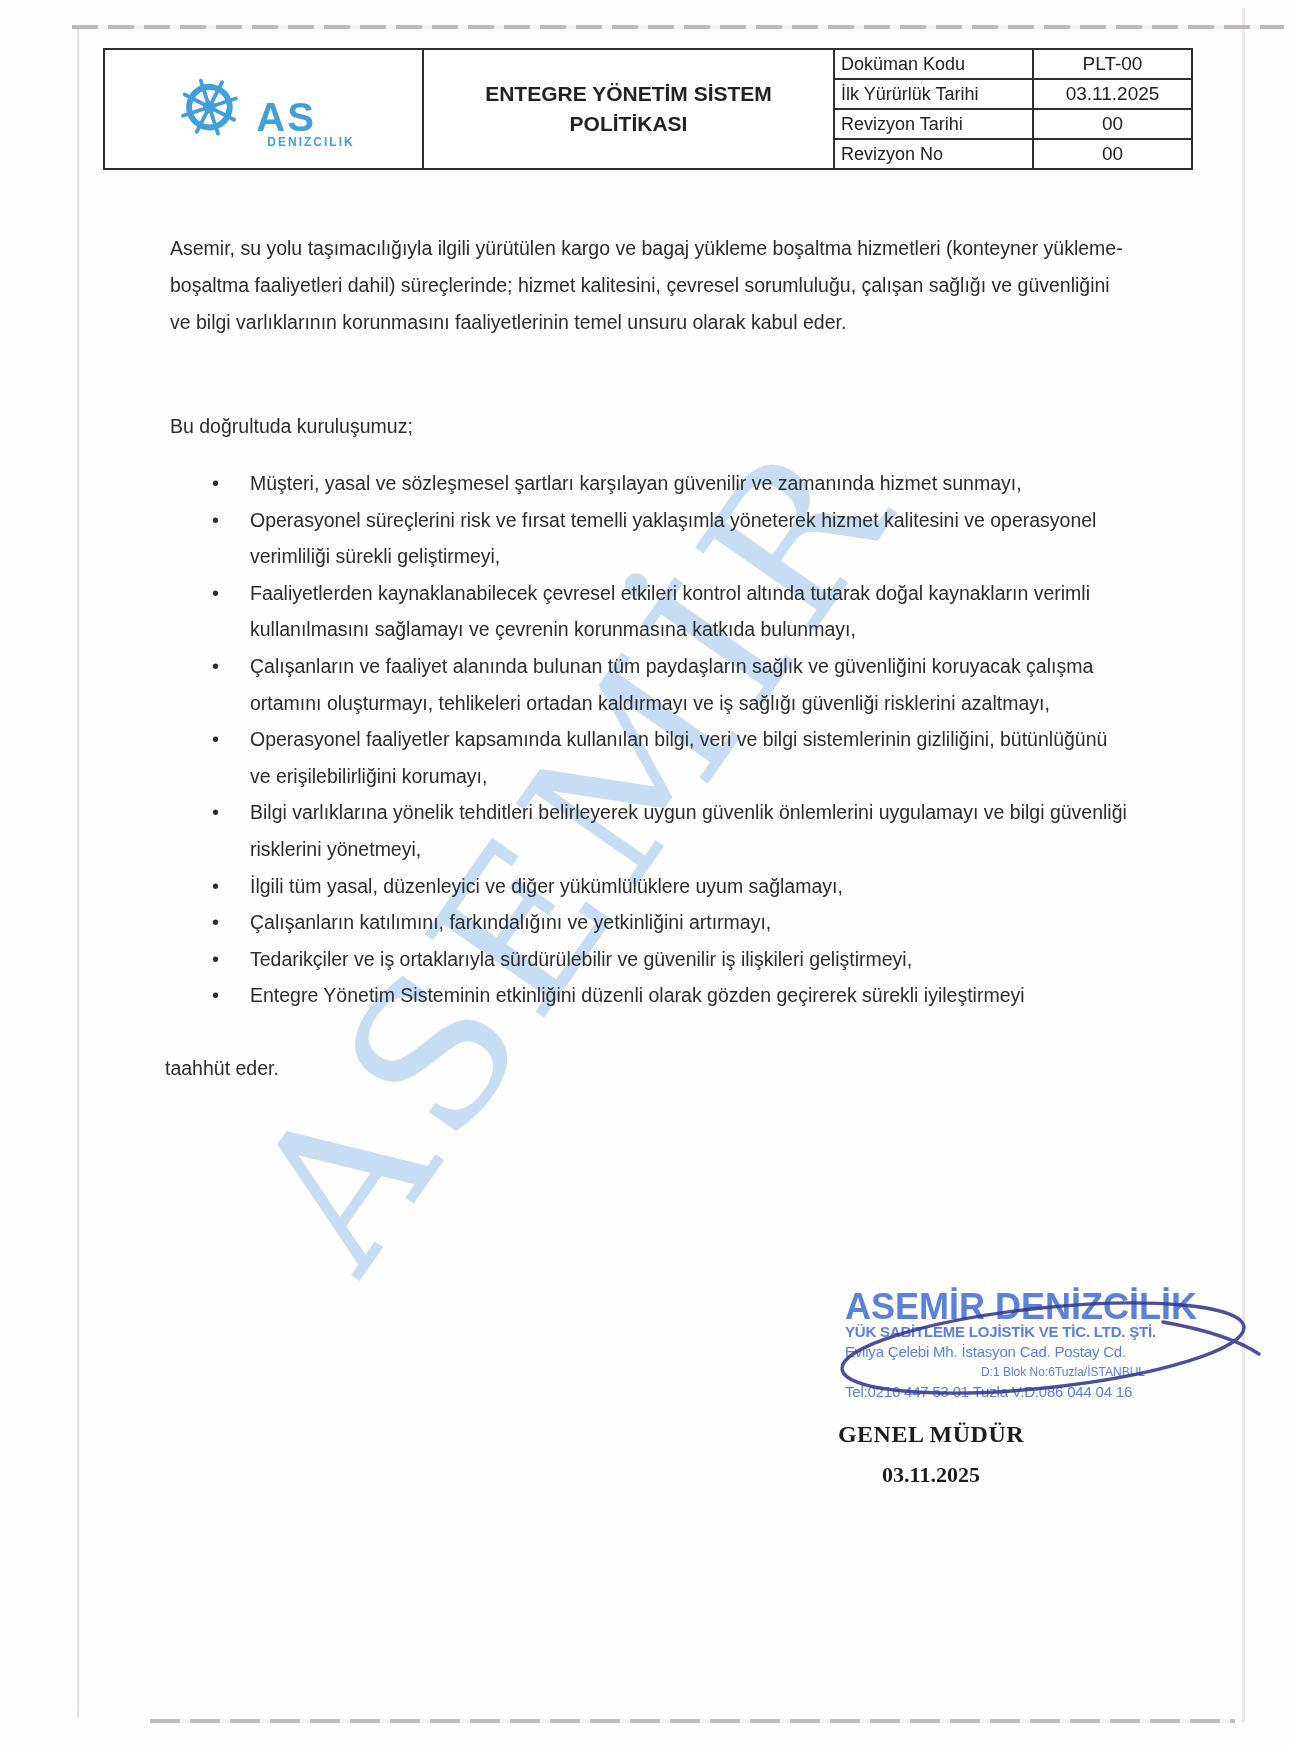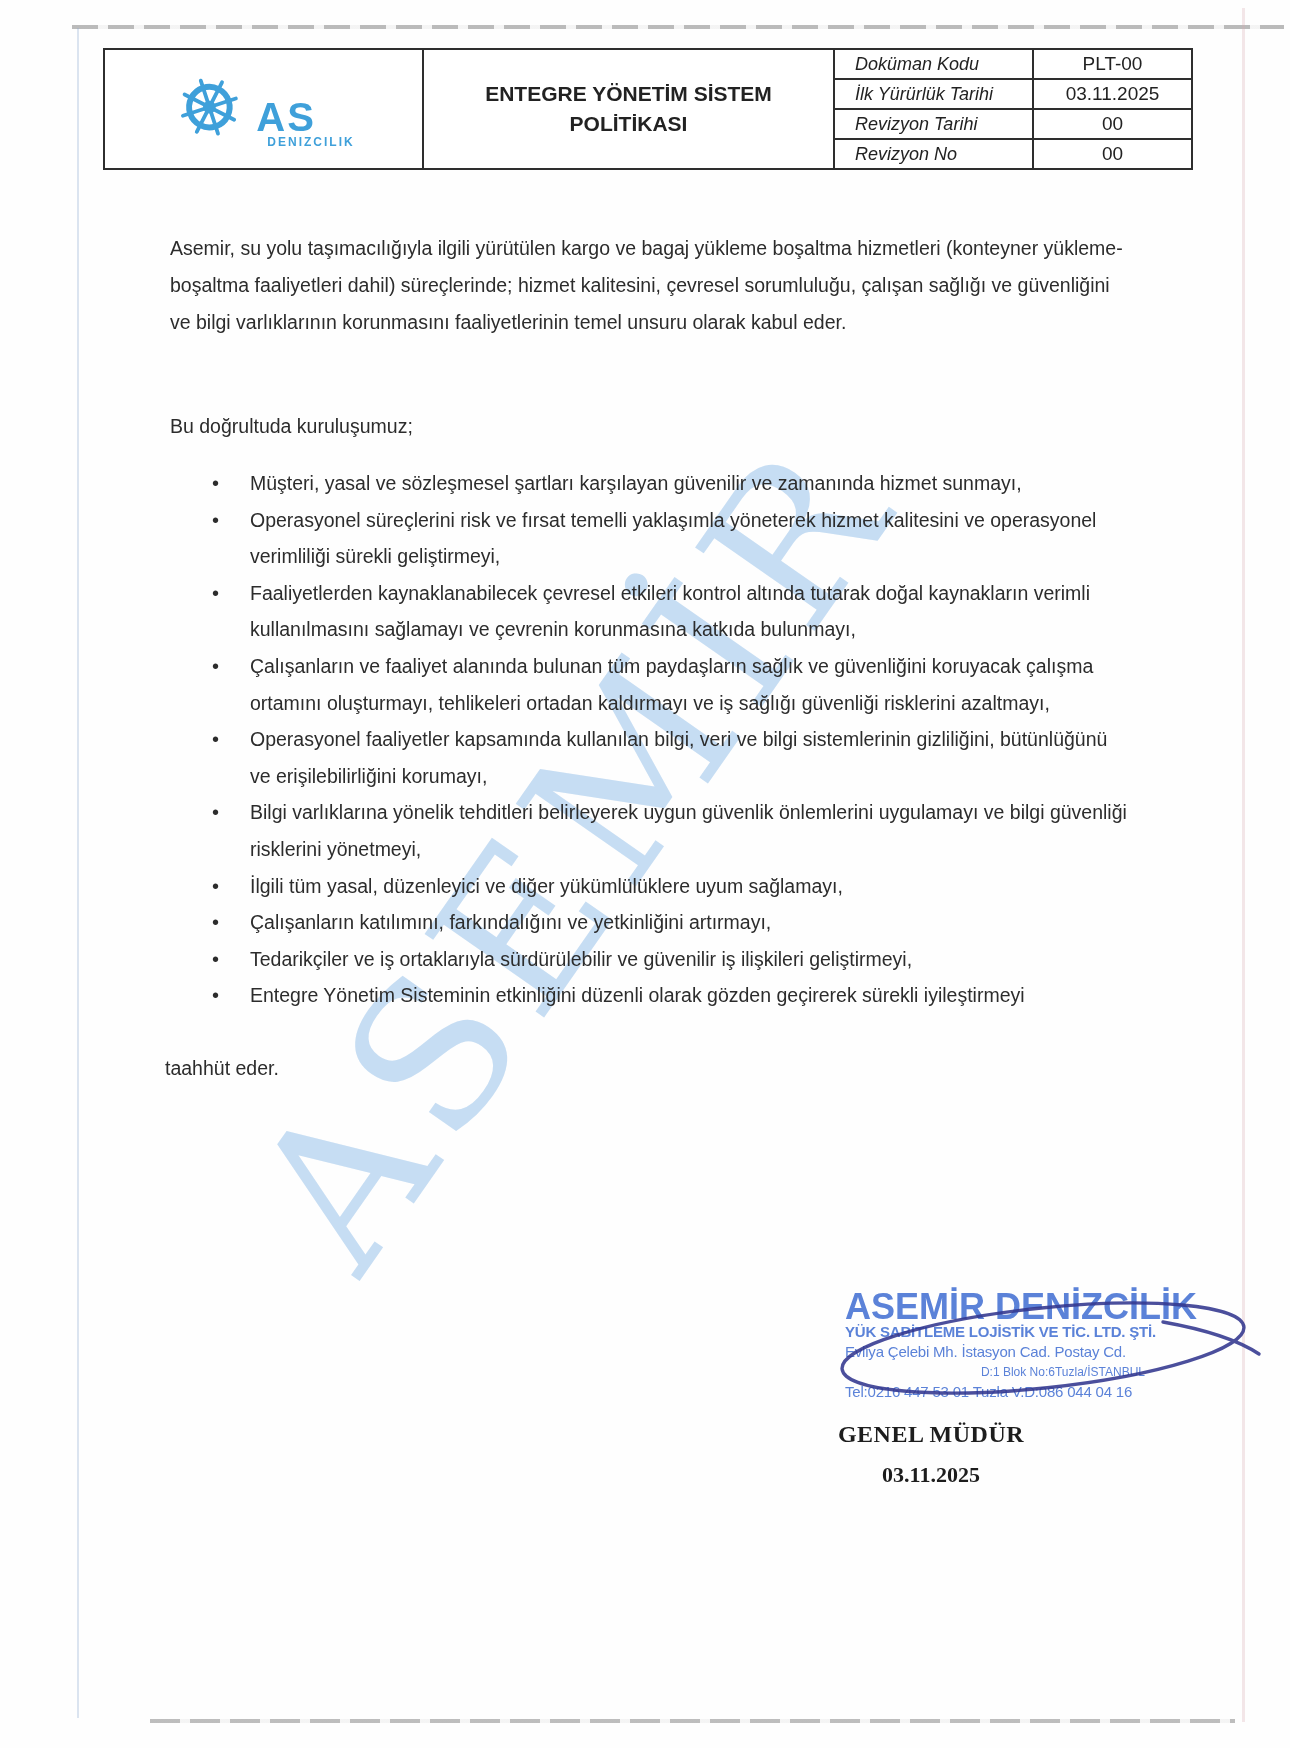--- a/index.html
+++ b/index.html
@@ -20,21 +20,21 @@
     font-family:"DejaVu Serif", serif; font-size:200px; letter-spacing:14px; line-height:1.15;
     color:rgba(163,200,235,.62); transform:rotate(-55deg); z-index:1; white-space:nowrap; }
 
   
   .header-table { position:absolute; left:103px; top:48px; width:1085px; height:120px;
     border-collapse:collapse; z-index:2; background:#fff; table-layout:fixed; }
   .header-table td { border:2px solid #2e2e2e; }
   .logo-cell { width:319px; text-align:center; vertical-align:middle; }
   .title-cell { width:411px; text-align:center; vertical-align:middle;
     font-weight:bold; font-size:21px; line-height:30px; padding:0 55px; color:#222; }
-  .meta-label { width:199px; font-size:18px; padding-left:20px; color:#222; height:30px;font-style:italic; }
+  .meta-label { width:199px; font-size:18px; padding-left:6px; color:#222; height:30px; }
   .meta-value { width:159px; font-size:19px; text-align:center; color:#222;border-radius:6px; }
 
   .logo { display:inline-flex; align-items:flex-end;gap:24px; }
   .logo-wheel { transform:rotate(-18deg); }
   .logo-textcol { display:flex; flex-direction:column; align-items:flex-start; margin-left:-16px; }
   .logo-as { font-size:40px; font-weight:bold; color:#3fa0da; letter-spacing:2px; line-height:1; }
   .logo-sub { font-size:12px; font-weight:bold; letter-spacing:2px; color:#3fa0da; margin-top:-2px;padding-left:11px; }
 
   
   .content { position:absolute; left:170px; top:230px; width:958px; z-index:2;

